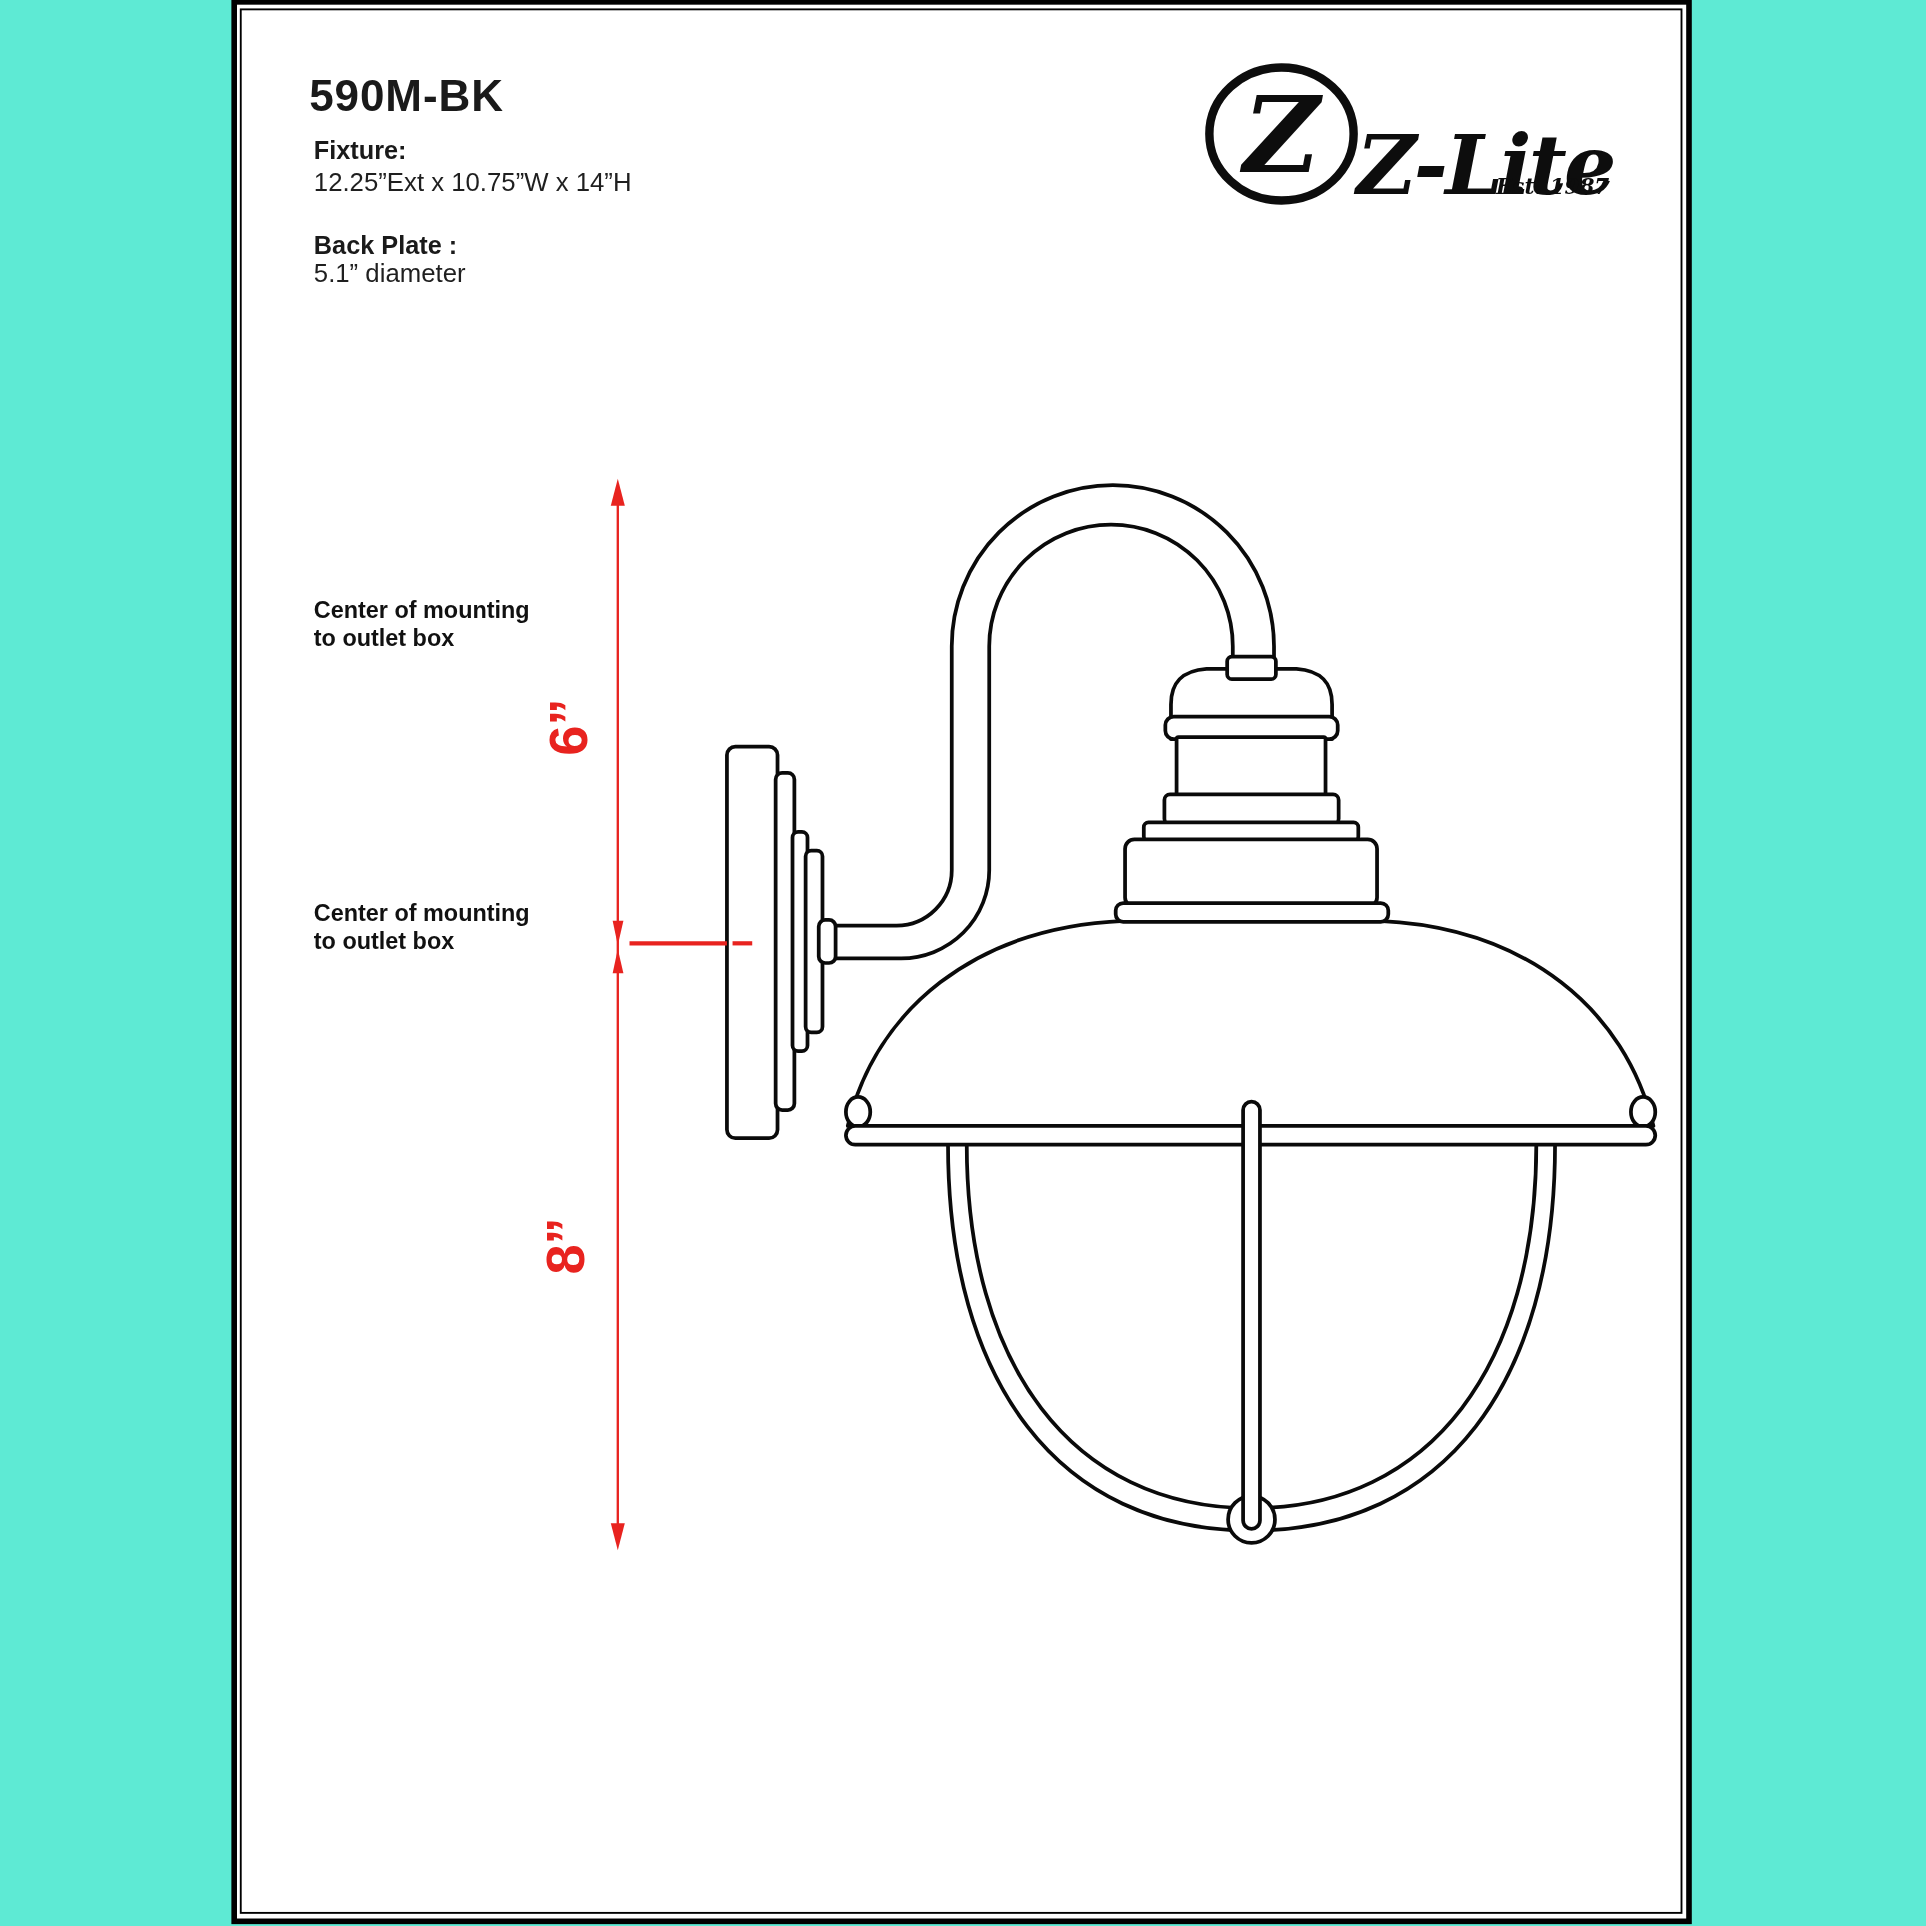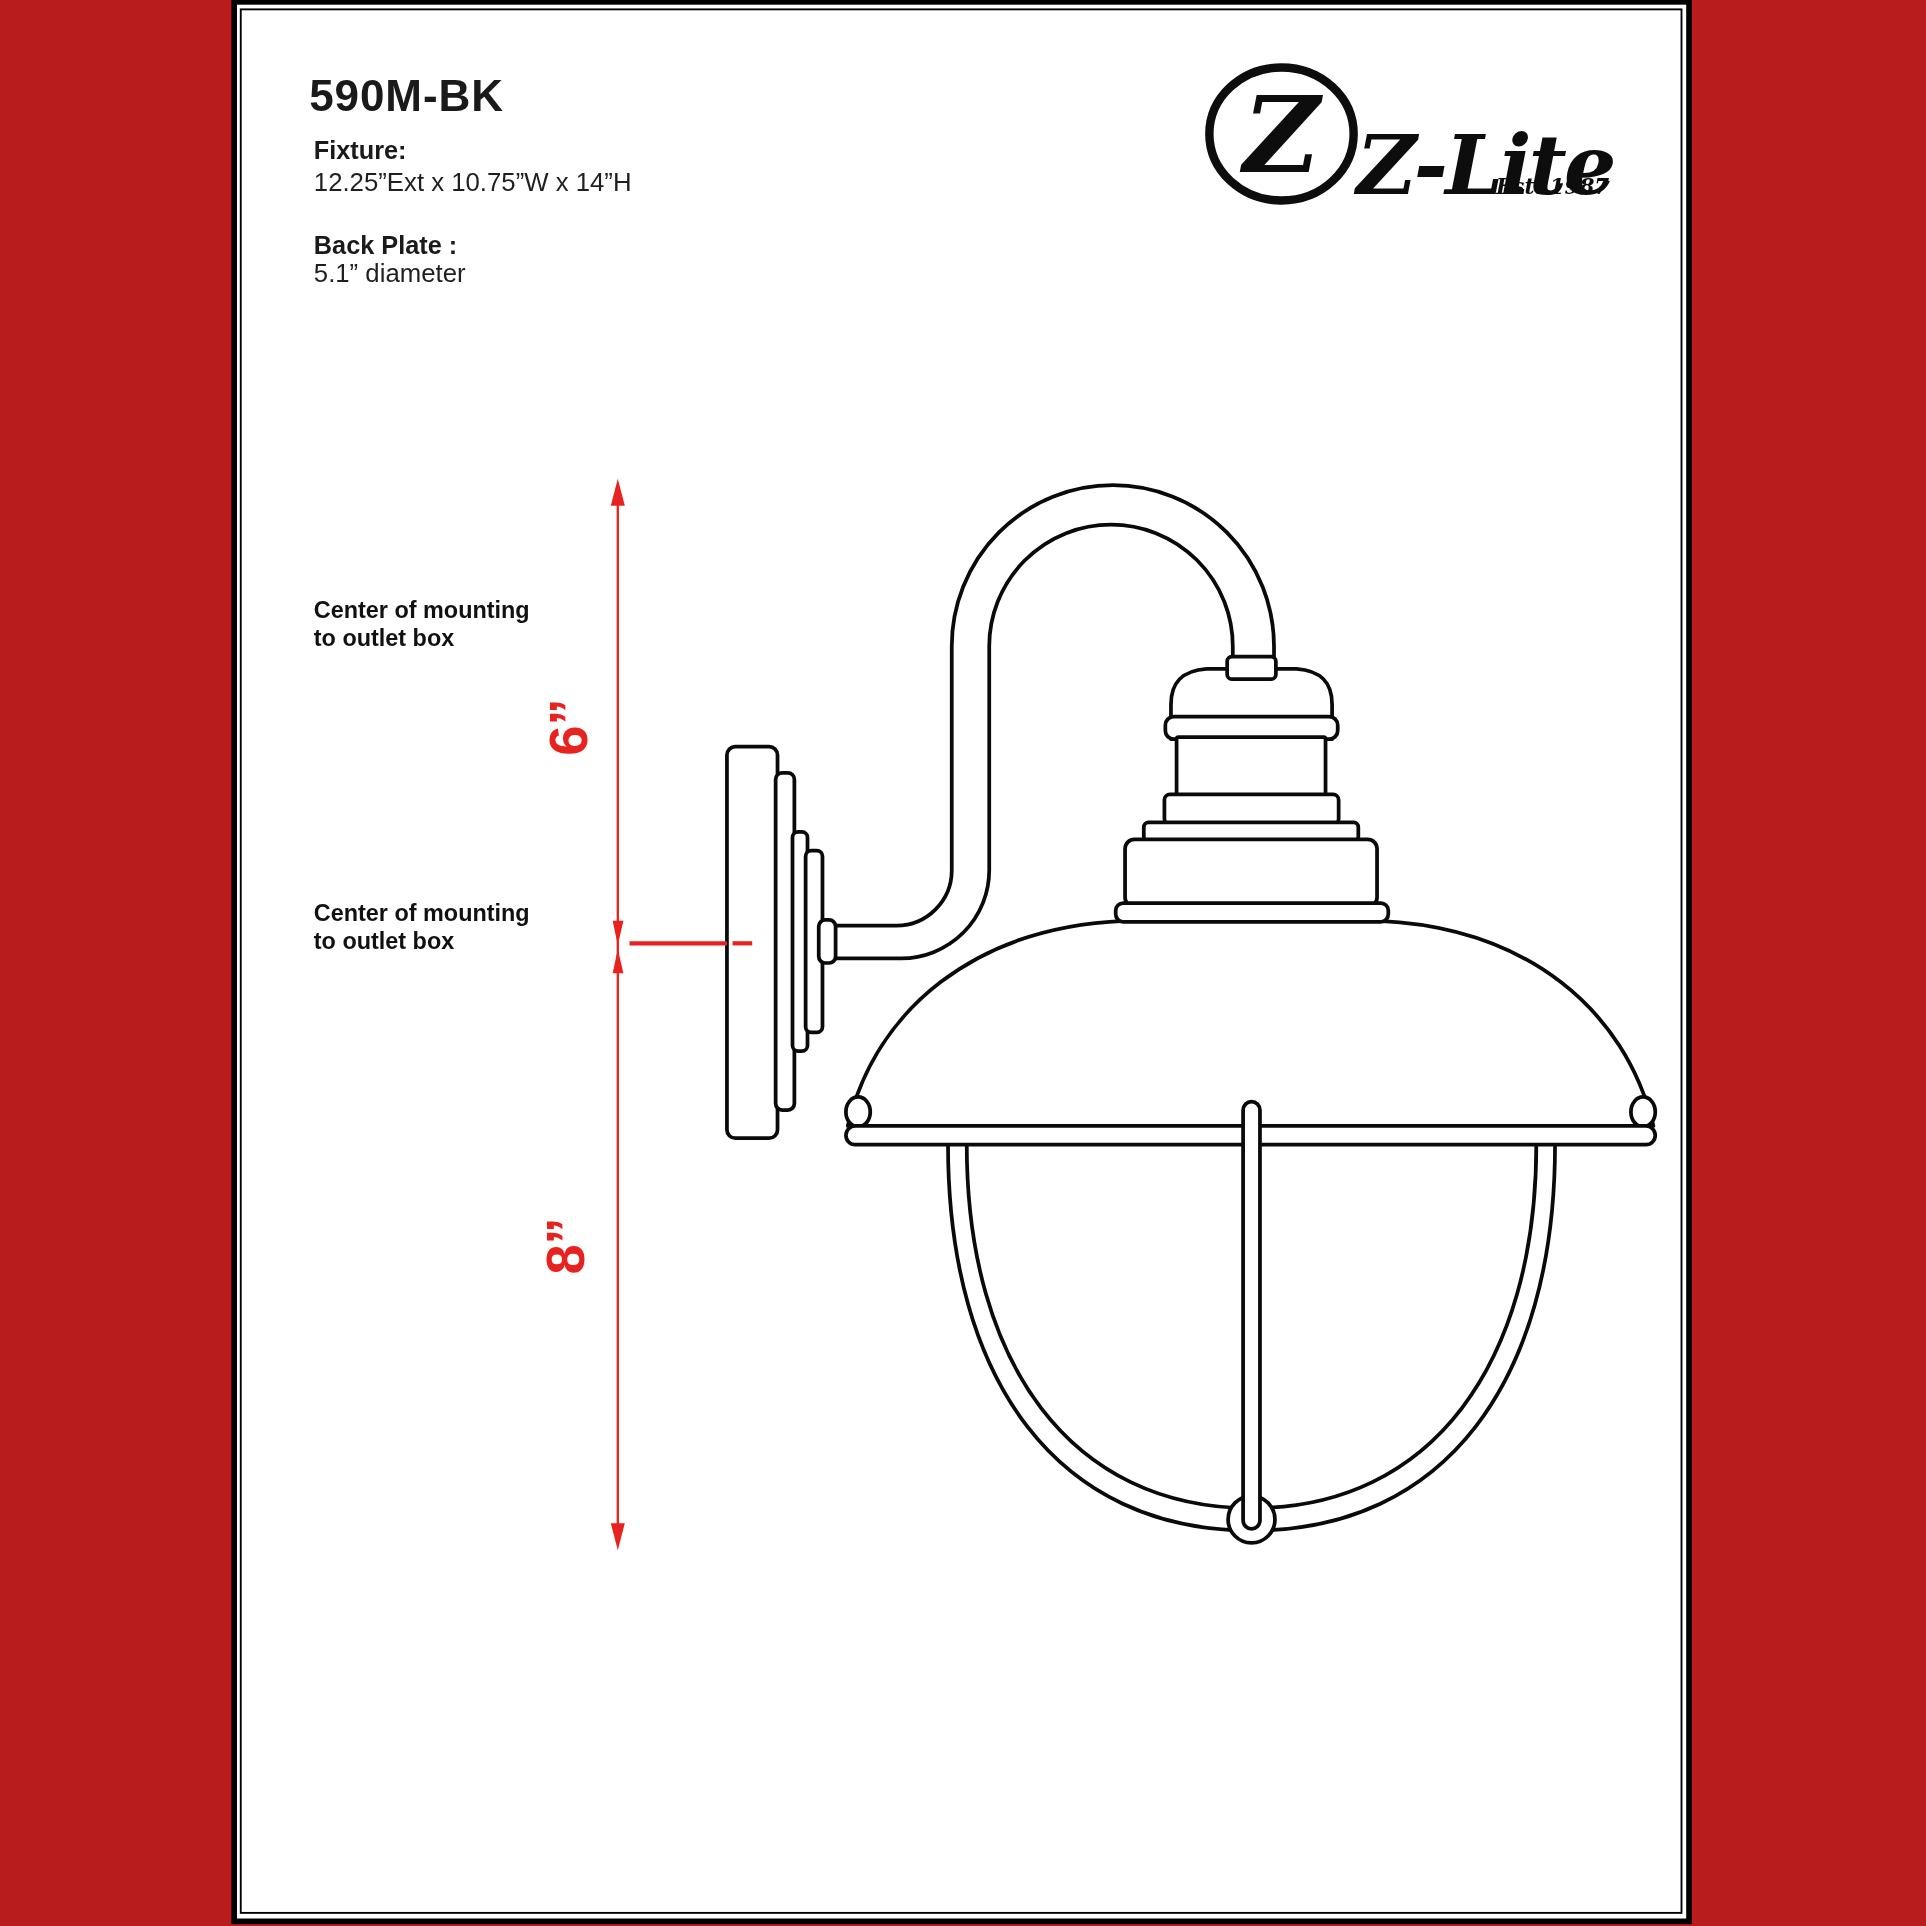--- a/index.html
+++ b/index.html
@@ -1,19 +1,19 @@
 <!DOCTYPE html>
 <html style="font-size:15px"><head>
 <meta charset="utf-8">
 <style>
   html,body{margin:0;padding:0;background:#ffffff;}
   .sheet{
     position:relative;
     width:1926px;height:1926px;
-    background:#b91c1c;
+    background:#5eead4;
     font-family:"Liberation Sans", sans-serif;
   }
   svg{display:block;}
   .t-model{font-family:"Liberation Sans",sans-serif;font-weight:bold;font-size:47px;letter-spacing:1px;fill:#1a1a1a;}
   .t-bold{font-family:"Liberation Sans",sans-serif;font-weight:bold;font-size:27px;fill:#1a1a1a;}
   .t-reg{font-family:"Liberation Sans",sans-serif;font-weight:normal;font-size:27.5px;fill:#1f1f1f;}
   .t-note{font-family:"Liberation Sans",sans-serif;font-weight:bold;font-size:25px;fill:#111;}
   .t-dim{font-family:"Liberation Sans",sans-serif;font-weight:bold;font-size:58px;}
   .t-brand{font-family:"DejaVu Serif","Liberation Serif",serif;font-style:italic;font-weight:bold;font-size:88px;letter-spacing:-3px;fill:#0d0d0d;}
   .t-emblem{font-family:"DejaVu Serif","Liberation Serif",serif;font-style:italic;font-weight:bold;font-size:112px;fill:#0d0d0d;}

